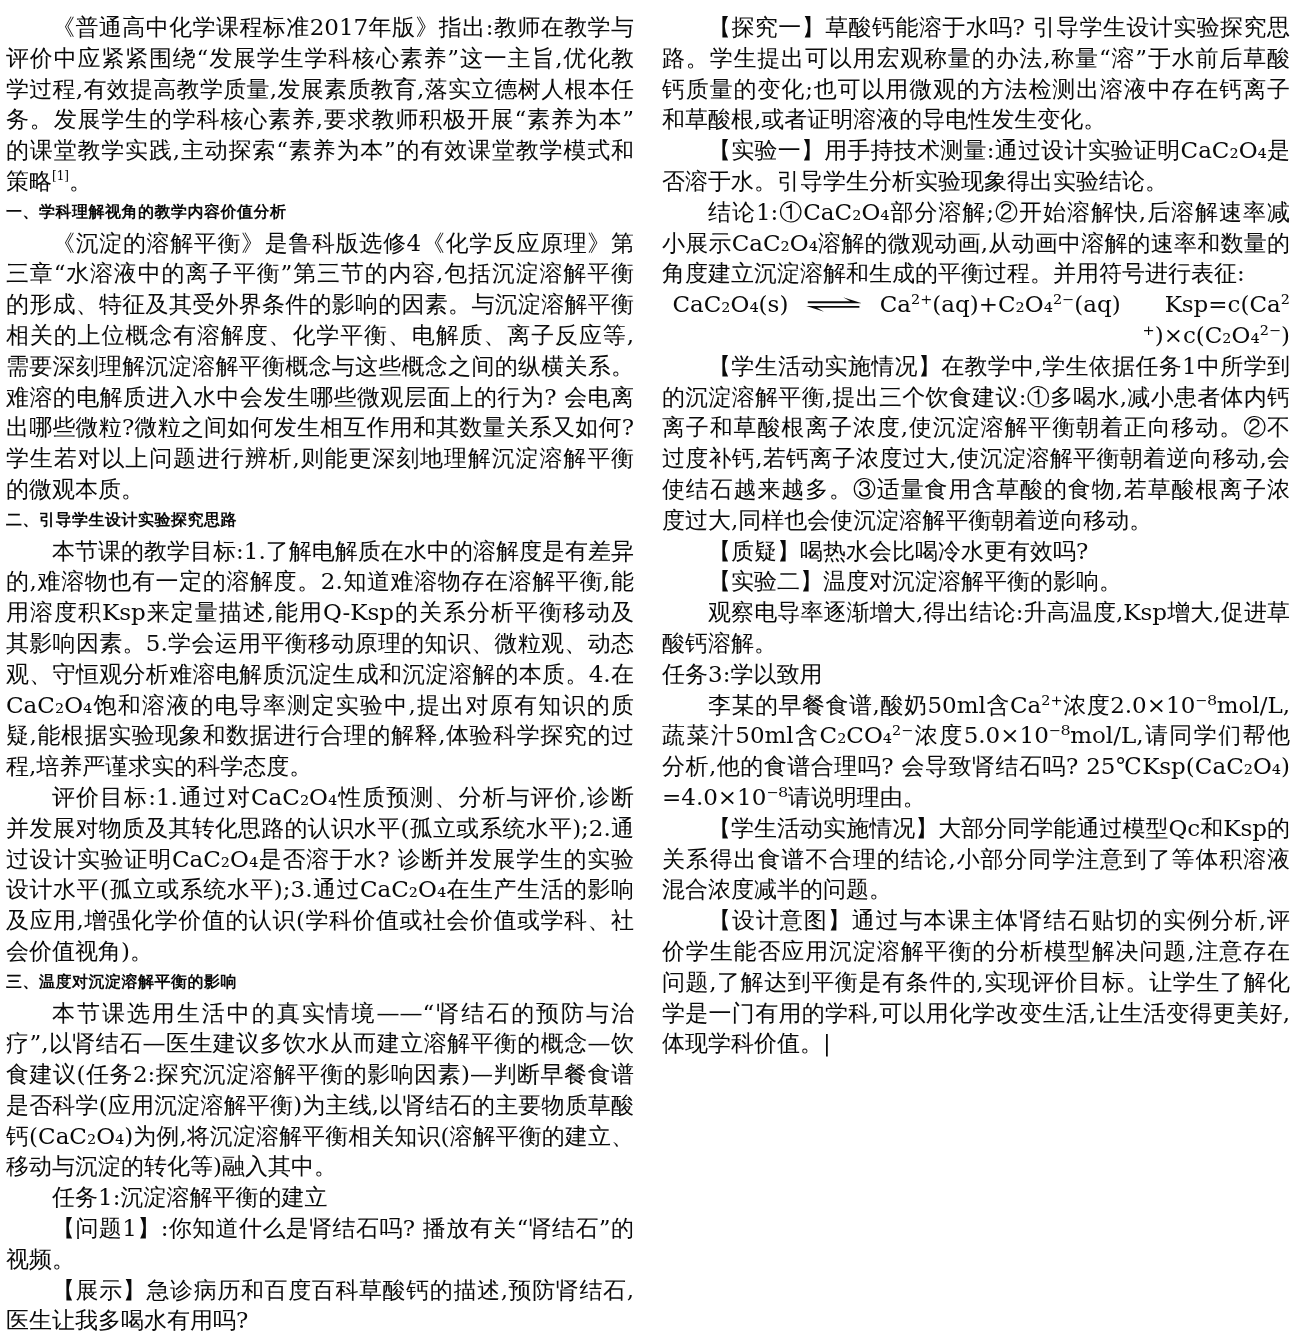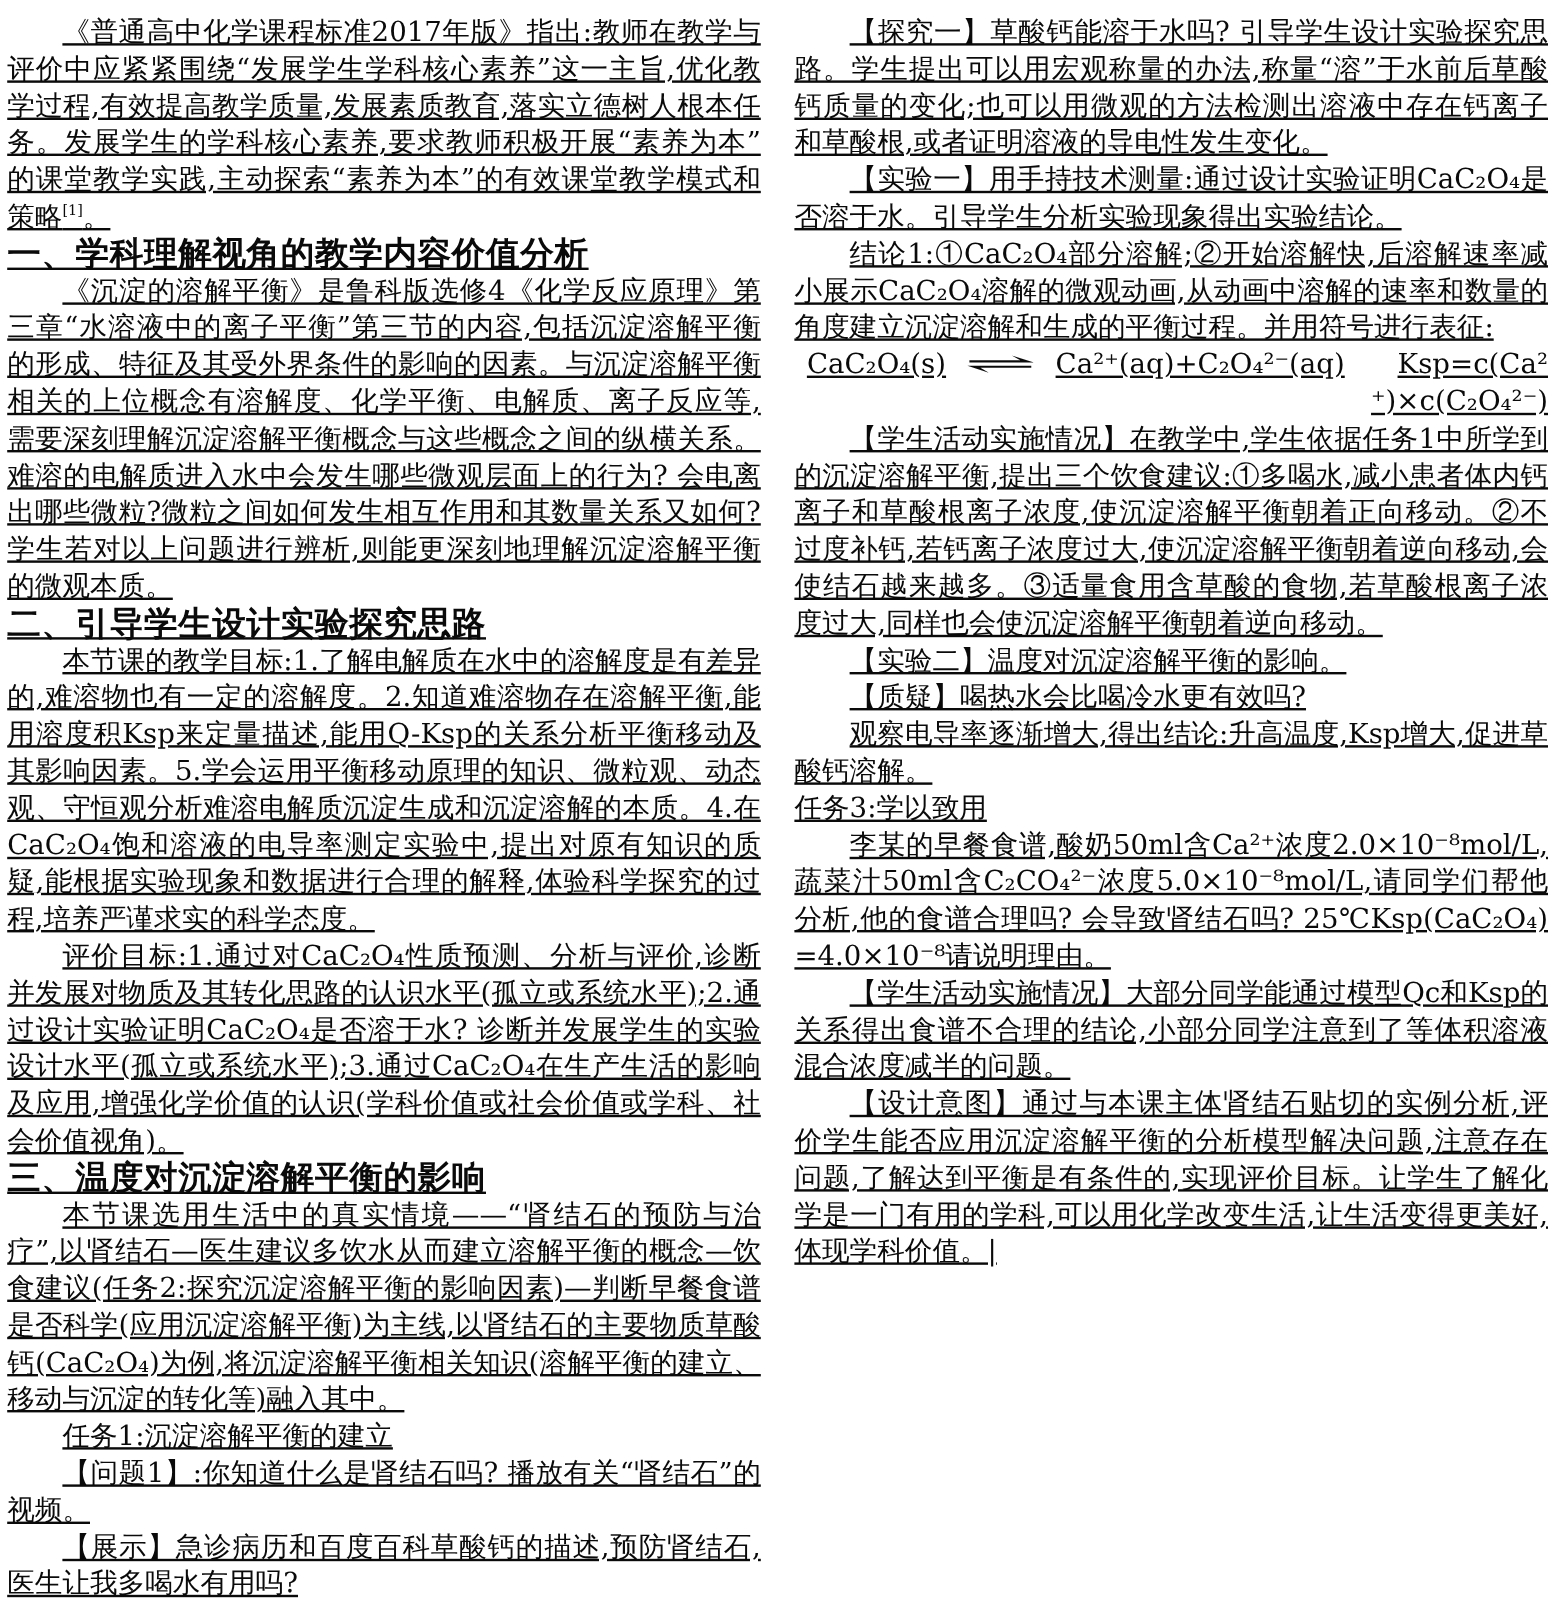--- a/index.html
+++ b/index.html
@@ -26,27 +26,26 @@
     flex: 1 1 0;
     min-width: 0;
   }
   p, h2 {
     margin: 0;
     font-size: 23px;
     line-height: 30.8px;
     text-align: justify;
     text-justify: inter-ideograph;
     word-break: break-all;
-    text-decoration: underline;
   }
   .indent { text-indent: 2em; }
   .heading {
     font-family: "DejaVu Sans", sans-serif;
     font-weight: 700;
-    font-size: 28px;
+    font-size: 16px;
     letter-spacing: 0.5px;
   }
   sup.fn {
     font-size: 12px;
     line-height: 0;
     vertical-align: super;
   }
   .equation { text-align: right; }
   .eq-arrow {
     display: inline-block;
@@ -95,23 +94,23 @@
 
     <p class="indent">结论1:①CaC₂O₄部分溶解;②开始溶解快,后溶解速率减小展示CaC₂O₄溶解的微观动画,从动画中溶解的速率和数量的角度建立沉淀溶解和生成的平衡过程。并用符号进行表征:</p>
 
     <p class="equation"><span>CaC₂O₄(s)</span><span class="eq-arrow">⇌</span><span>Ca²⁺(aq)+C₂O₄²⁻(aq)</span><span class="eq-space"></span><span>Ksp=c(Ca²⁺)×c(C₂O₄²⁻)</span></p>
 
 
 
 
     <p class="indent">【学生活动实施情况】在教学中,学生依据任务1中所学到的沉淀溶解平衡,提出三个饮食建议:①多喝水,减小患者体内钙离子和草酸根离子浓度,使沉淀溶解平衡朝着正向移动。②不过度补钙,若钙离子浓度过大,使沉淀溶解平衡朝着逆向移动,会使结石越来越多。③适量食用含草酸的食物,若草酸根离子浓度过大,同样也会使沉淀溶解平衡朝着逆向移动。</p>
 
+    <p class="indent">【质疑】喝热水会比喝冷水更有效吗?</p>
+
     <p class="indent">【实验二】温度对沉淀溶解平衡的影响。</p>
-
-    <p class="indent">【质疑】喝热水会比喝冷水更有效吗?</p>
 
     <p class="indent">观察电导率逐渐增大,得出结论:升高温度,Ksp增大,促进草酸钙溶解。</p>
 
     <p>任务3:学以致用</p>
 
     <p class="indent">李某的早餐食谱,酸奶50ml含Ca²⁺浓度2.0×10⁻⁸mol/L,蔬菜汁50ml含C₂CO₄²⁻浓度5.0×10⁻⁸mol/L,请同学们帮他分析,他的食谱合理吗? 会导致肾结石吗? 25℃Ksp(CaC₂O₄)=4.0×10⁻⁸请说明理由。</p>
 
     <p class="indent">【学生活动实施情况】大部分同学能通过模型Qc和Ksp的关系得出食谱不合理的结论,小部分同学注意到了等体积溶液混合浓度减半的问题。</p>
 
     <p class="indent">【设计意图】通过与本课主体肾结石贴切的实例分析,评价学生能否应用沉淀溶解平衡的分析模型解决问题,注意存在问题,了解达到平衡是有条件的,实现评价目标。让学生了解化学是一门有用的学科,可以用化学改变生活,让生活变得更美好,体现学科价值。|</p>

